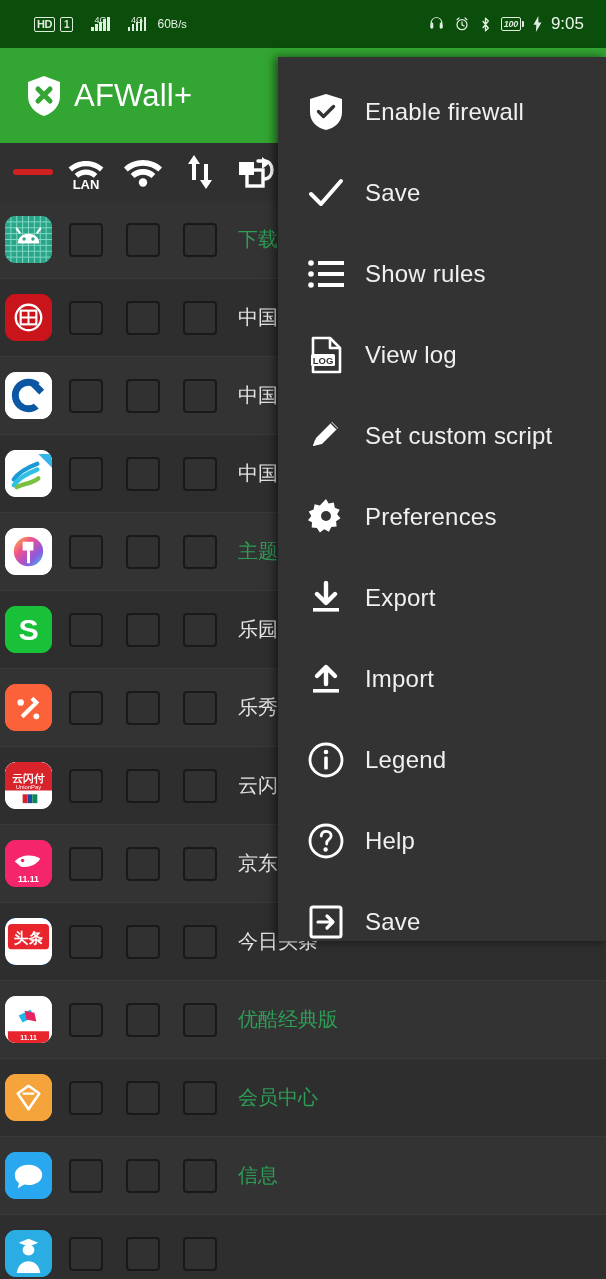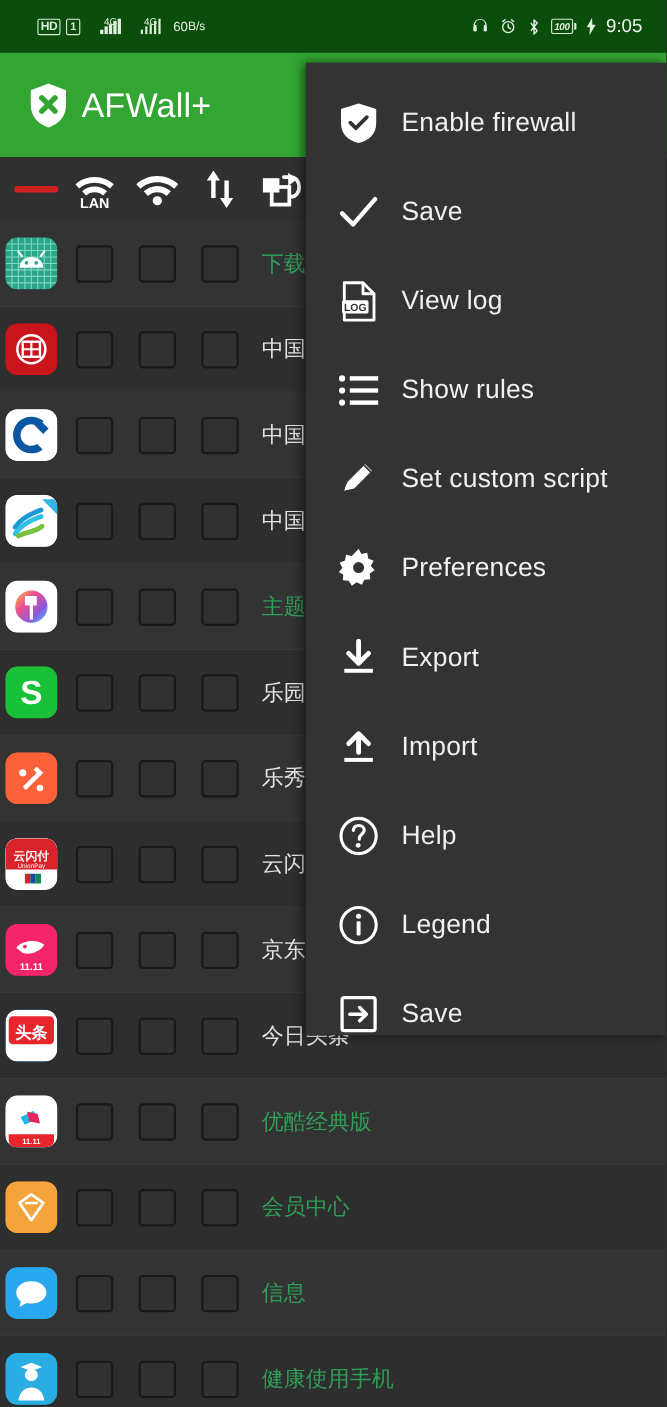--- a/index.html
+++ b/index.html
@@ -540,68 +540,67 @@
         </div>
         <div class="cb-cell">
           <div class="cbox"></div>
         </div>
         <div class="cb-cell">
           <div class="cbox"></div>
         </div>
         <div class="cb-cell">
           <div class="cbox"></div>
         </div>
-        <div class="appname nm-green">健康使用手机</div>
       </div>
     </div>
 
   <div class="menu">
       <div class="menu-item">
         <span class="mi-icon">
           <svg width="36" height="38" viewBox="0 0 36 38">
         <path d="M18 1L2 6v13c0 10 7 16 16 18 9-2 16-8 16-18V6L18 1z" fill="#ffffff"></path>
         <path d="M10.5 18.5l5 5 10-10" stroke="#333" stroke-width="3.4" fill="none" stroke-linecap="round" stroke-linejoin="round"></path>
       </svg>
         </span>
         <span class="mi-label">Enable firewall</span>
       </div>
       <div class="menu-item">
         <span class="mi-icon">
           <svg width="36" height="32" viewBox="0 0 36 32">
         <path d="M3 17l10 10L33 4" stroke="#ffffff" stroke-width="4" fill="none" stroke-linecap="round" stroke-linejoin="round"></path>
       </svg>
         </span>
         <span class="mi-label">Save</span>
-      </div>
-      <div class="menu-item">
-        <span class="mi-icon">
-          <svg width="32" height="38" viewBox="0 0 32 38">
-        <path d="M3 2h17l10 10v24H3z" fill="none" stroke="#ffffff" stroke-width="2.6" stroke-linejoin="round"></path>
-        <path d="M20 2v10h10" fill="none" stroke="#ffffff" stroke-width="2.6" stroke-linejoin="round"></path>
-        <rect x="1" y="18" width="24" height="12" rx="1.5" fill="#ffffff"></rect>
-        <text x="13" y="28" font-size="9.5" font-weight="bold" fill="#333" text-anchor="middle" font-family="Liberation Sans, sans-serif">LOG</text>
-      </svg>
-        </span>
-        <span class="mi-label">View log</span>
       </div>
       <div class="menu-item">
         <span class="mi-icon">
           <svg width="36" height="30" viewBox="0 0 36 30">
         <circle cx="3" cy="4" r="2.8" fill="#ffffff"></circle>
             <rect x="10" y="2" width="26" height="4" fill="#ffffff"></rect>
         <circle cx="3" cy="15" r="2.8" fill="#ffffff"></circle>
             <rect x="10" y="13" width="26" height="4" fill="#ffffff"></rect>
         <circle cx="3" cy="26" r="2.8" fill="#ffffff"></circle>
             <rect x="10" y="24" width="26" height="4" fill="#ffffff"></rect>
       </svg>
         </span>
         <span class="mi-label">Show rules</span>
       </div>
       <div class="menu-item">
         <span class="mi-icon">
+          <svg width="32" height="38" viewBox="0 0 32 38">
+        <path d="M3 2h17l10 10v24H3z" fill="none" stroke="#ffffff" stroke-width="2.6" stroke-linejoin="round"></path>
+        <path d="M20 2v10h10" fill="none" stroke="#ffffff" stroke-width="2.6" stroke-linejoin="round"></path>
+        <rect x="1" y="18" width="24" height="12" rx="1.5" fill="#ffffff"></rect>
+        <text x="13" y="28" font-size="9.5" font-weight="bold" fill="#333" text-anchor="middle" font-family="Liberation Sans, sans-serif">LOG</text>
+      </svg>
+        </span>
+        <span class="mi-label">View log</span>
+      </div>
+      <div class="menu-item">
+        <span class="mi-icon">
           <svg width="34" height="36" viewBox="0 0 34 36">
         <path d="M4 28l3-8 16-16 6 6-16 16z" fill="#ffffff"></path>
         <path d="M22 5l6 6" stroke="#333" stroke-width="1.6"></path>
         <path d="M4 28l6-2-4-4z" fill="#ffffff"></path>
       </svg>
         </span>
         <span class="mi-label">Set custom script</span>
       </div>
       <div class="menu-item">
         <span class="mi-icon">
@@ -627,35 +626,35 @@
         <path d="M17 22V6M8 14l9-9 9 9" stroke="#ffffff" stroke-width="4.4" fill="none" stroke-linecap="round" stroke-linejoin="round"></path>
         <rect x="4" y="27" width="26" height="3.6" fill="#ffffff"></rect>
       </svg>
         </span>
         <span class="mi-label">Import</span>
       </div>
       <div class="menu-item">
         <span class="mi-icon">
           <svg width="36" height="36" viewBox="0 0 36 36">
         <circle cx="18" cy="18" r="16" fill="none" stroke="#ffffff" stroke-width="2.8"></circle>
+        <circle cx="18" cy="10" r="2.3" fill="#ffffff"></circle>
+        <rect x="16.2" y="14.5" width="3.6" height="13" rx="1.2" fill="#ffffff"></rect>
+      </svg>
+        </span>
+        <span class="mi-label">Legend</span>
+      </div>
+      <div class="menu-item">
+        <span class="mi-icon">
+          <svg width="36" height="36" viewBox="0 0 36 36">
+        <circle cx="18" cy="18" r="16" fill="none" stroke="#ffffff" stroke-width="2.8"></circle>
         <path d="M13.2 13c.3-3 2.5-4.6 5-4.6 2.8 0 4.9 1.8 4.9 4.4 0 3.4-4.4 3.8-4.4 7.2v1" stroke="#ffffff" stroke-width="2.8" fill="none" stroke-linecap="round"></path>
         <circle cx="17.6" cy="26.5" r="2.2" fill="#ffffff"></circle>
       </svg>
         </span>
         <span class="mi-label">Help</span>
-      </div>
-      <div class="menu-item">
-        <span class="mi-icon">
-          <svg width="36" height="36" viewBox="0 0 36 36">
-        <circle cx="18" cy="18" r="16" fill="none" stroke="#ffffff" stroke-width="2.8"></circle>
-        <circle cx="18" cy="10" r="2.3" fill="#ffffff"></circle>
-        <rect x="16.2" y="14.5" width="3.6" height="13" rx="1.2" fill="#ffffff"></rect>
-      </svg>
-        </span>
-        <span class="mi-label">Legend</span>
       </div>
       <div class="menu-item">
         <span class="mi-icon">
           <svg width="34" height="34" viewBox="0 0 34 34">
         <rect x="2" y="2" width="30" height="30" rx="2" fill="none" stroke="#ffffff" stroke-width="3"></rect>
         <path d="M9 17h14M18 11l6 6-6 6" stroke="#ffffff" stroke-width="3.2" fill="none" stroke-linecap="round" stroke-linejoin="round"></path>
       </svg>
         </span>
         <span class="mi-label">Save</span>
       </div>

